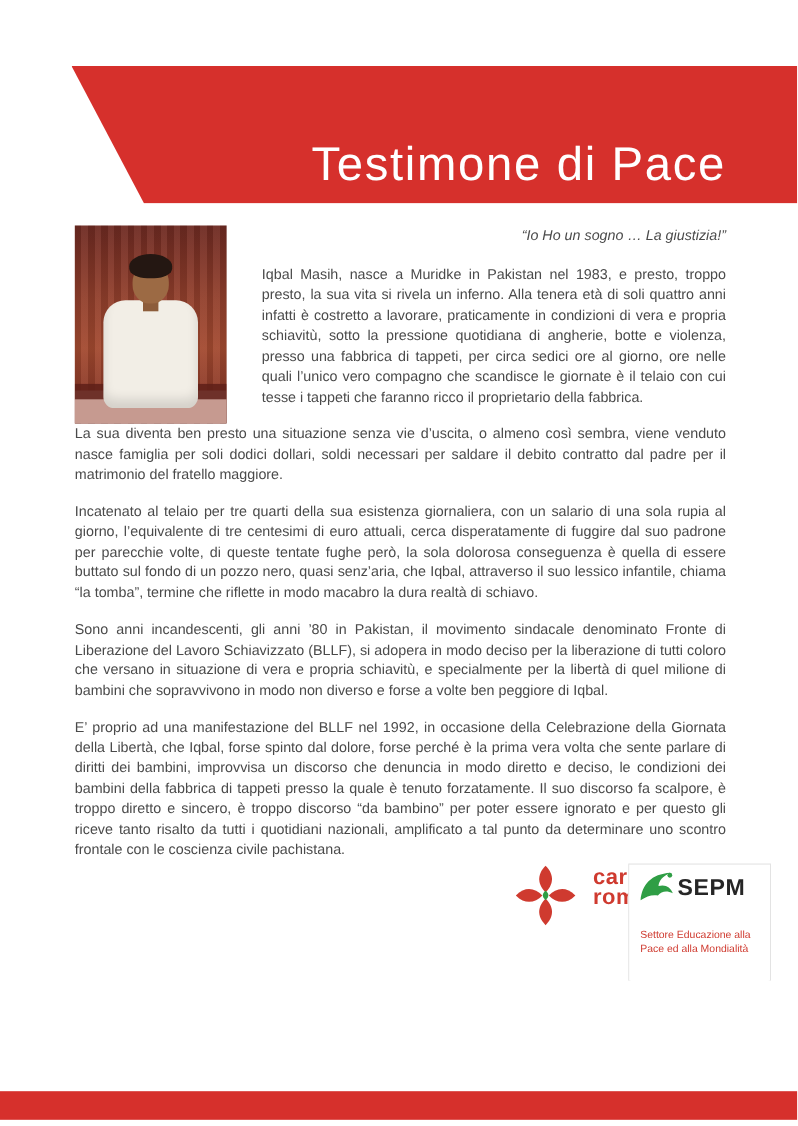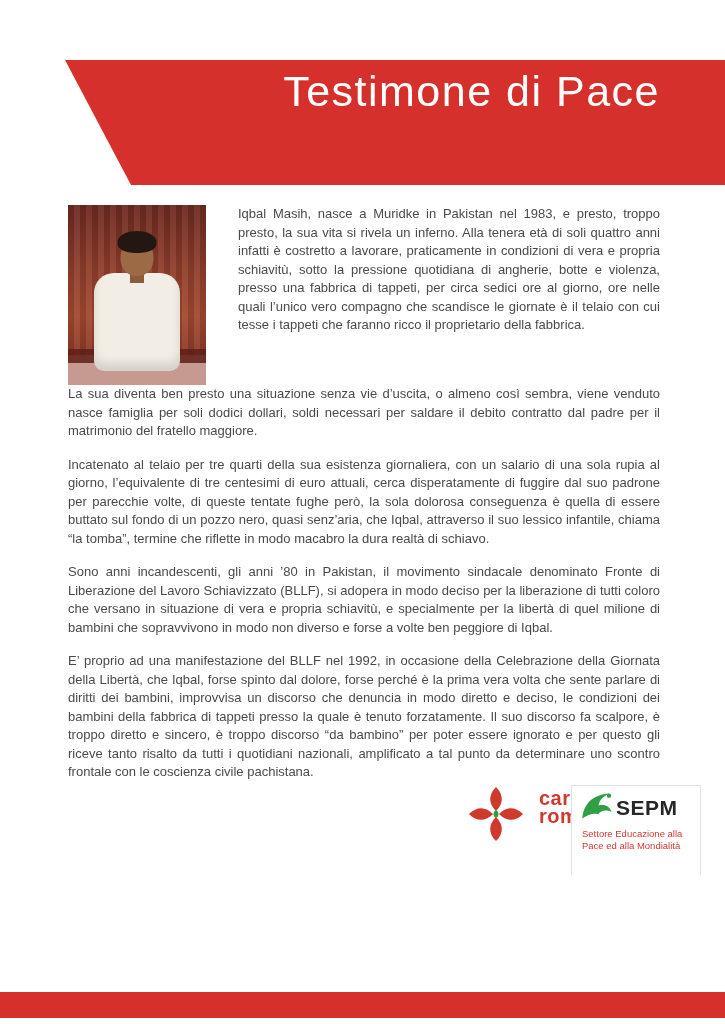--- a/index.html
+++ b/index.html
@@ -8,21 +8,21 @@
     position:relative; width:725px; height:1024px; margin:0 auto;
     background:#ffffff; overflow:hidden;
     font-family:"Liberation Sans", sans-serif; color:#4a4a4a;
   }
 
   
   .banner {
     position:absolute; top:60px; left:65px; right:0; height:125px;
     background:#d6302c;
     clip-path:polygon(0 0, 100% 0, 100% 100%, 66px 100%);
-    display:flex; flex-direction:column; justify-content:space-between; align-items:flex-end;
+    display:flex; flex-direction:column; justify-content:flex-end; align-items:flex-end;
     padding:8px 65px 12px 0; color:#ffffff;
   }
   .banner-title { font-size:43px; font-weight:300; letter-spacing:1.5px; line-height:1.08; }
   .banner-subtitle { font-size:25px; font-weight:400; letter-spacing:1.5px; }
 
   
   .content { position:absolute; top:205px; left:68px; width:592px; }
   p { font-size:13px; line-height:18.5px; text-align:justify; margin-bottom:15px; color:#4a4a4a; }
   .quote { text-align:right; font-style:italic; margin-bottom:17px; }
 
@@ -63,21 +63,21 @@
   .caritas-word { margin-top:4px; color:#cf3a2f; font-weight:bold; font-size:20px; line-height:18px; letter-spacing:0.5px; text-align:left; align-self:flex-start; padding-left:14px; }
   .caritas-word span { display:block; }
 
   .sepm-tag {
     width:130px; background:#ffffff; border:1px solid #e3e3e3;
     clip-path:polygon(0 0, 100% 0, 100% 100%, 50% 85%, 0 100%);
     padding:4px 6px 22px 6px;
   }
   .sepm-top { display:flex; align-items:center; gap:0; }
   .sepm-acronym { font-size:21px; font-weight:bold; color:#262626; letter-spacing:0.5px; }
-  .sepm-caption { margin-top:2px; color:#cf3a2f; font-size:9.5px; line-height:12px; text-align:left; padding-left:4px; }
+  .sepm-caption { margin-top:18px; color:#cf3a2f; font-size:9.5px; line-height:12px; text-align:left; padding-left:4px; }
 
   
   .footer { position:absolute; left:0; right:0; bottom:6px; height:26px; background:#d6302c; }
 </style>
 </head>
 <body>
 
 <div class="page">
 
   <header class="banner">
@@ -89,20 +89,21 @@
     <div class="intro">
       <div class="photo">
         <div class="ph-floor"></div>
         <div class="ph-rug"></div>
         <div class="ph-body"></div>
         <div class="ph-neck"></div>
         <div class="ph-face"></div>
         <div class="ph-hair"></div>
       </div>
       <div class="intro-text">
+        <p class="quote">“Io Ho un sogno … La giustizia!”</p>
         <p>Iqbal Masih, nasce a Muridke in Pakistan nel 1983, e presto, troppo presto, la sua vita si rivela un inferno. Alla tenera età di soli quattro anni infatti è costretto a lavorare, praticamente in condizioni di vera e propria schiavitù, sotto la pressione quotidiana di angherie, botte e violenza, presso una fabbrica di tappeti, per circa sedici ore al giorno, ore nelle quali l’unico vero compagno che scandisce le giornate è il telaio con cui tesse i tappeti che faranno ricco il proprietario della fabbrica.</p>
       </div>
     </div>
 
     <p>La sua diventa ben presto una situazione senza vie d’uscita, o almeno così sembra, viene venduto nasce famiglia per soli dodici dollari, soldi necessari per saldare il debito contratto dal padre per il matrimonio del fratello maggiore.</p>
     <p>Incatenato al telaio per tre quarti della sua esistenza giornaliera, con un salario di una sola rupia al giorno, l’equivalente di tre centesimi di euro attuali, cerca disperatamente di fuggire dal suo padrone per parecchie volte, di queste tentate fughe però, la sola dolorosa conseguenza è quella di essere buttato sul fondo di un pozzo nero, quasi senz’aria, che Iqbal, attraverso il suo lessico infantile, chiama “la tomba”, termine che riflette in modo macabro la dura realtà di schiavo.</p>
     <p>Sono anni incandescenti, gli anni ’80 in Pakistan, il movimento sindacale denominato Fronte di Liberazione del Lavoro Schiavizzato (BLLF), si adopera in modo deciso per la liberazione di tutti coloro che versano in situazione di vera e propria schiavitù, e specialmente per la libertà di quel milione di bambini che sopravvivono in modo non diverso e forse a volte ben peggiore di Iqbal.</p>
     <p>E’ proprio ad una manifestazione del BLLF nel 1992, in occasione della Celebrazione della Giornata della Libertà, che Iqbal, forse spinto dal dolore, forse perché è la prima vera volta che sente parlare di diritti dei bambini, improvvisa un discorso che denuncia in modo diretto e deciso, le condizioni dei bambini della fabbrica di tappeti presso la quale è tenuto forzatamente. Il suo discorso fa scalpore, è troppo diretto e sincero, è troppo discorso “da bambino” per poter essere ignorato e per questo gli riceve tanto risalto da tutti i quotidiani nazionali, amplificato a tal punto da determinare uno scontro frontale con le coscienza civile pachistana.</p>
 
     <div class="final">

